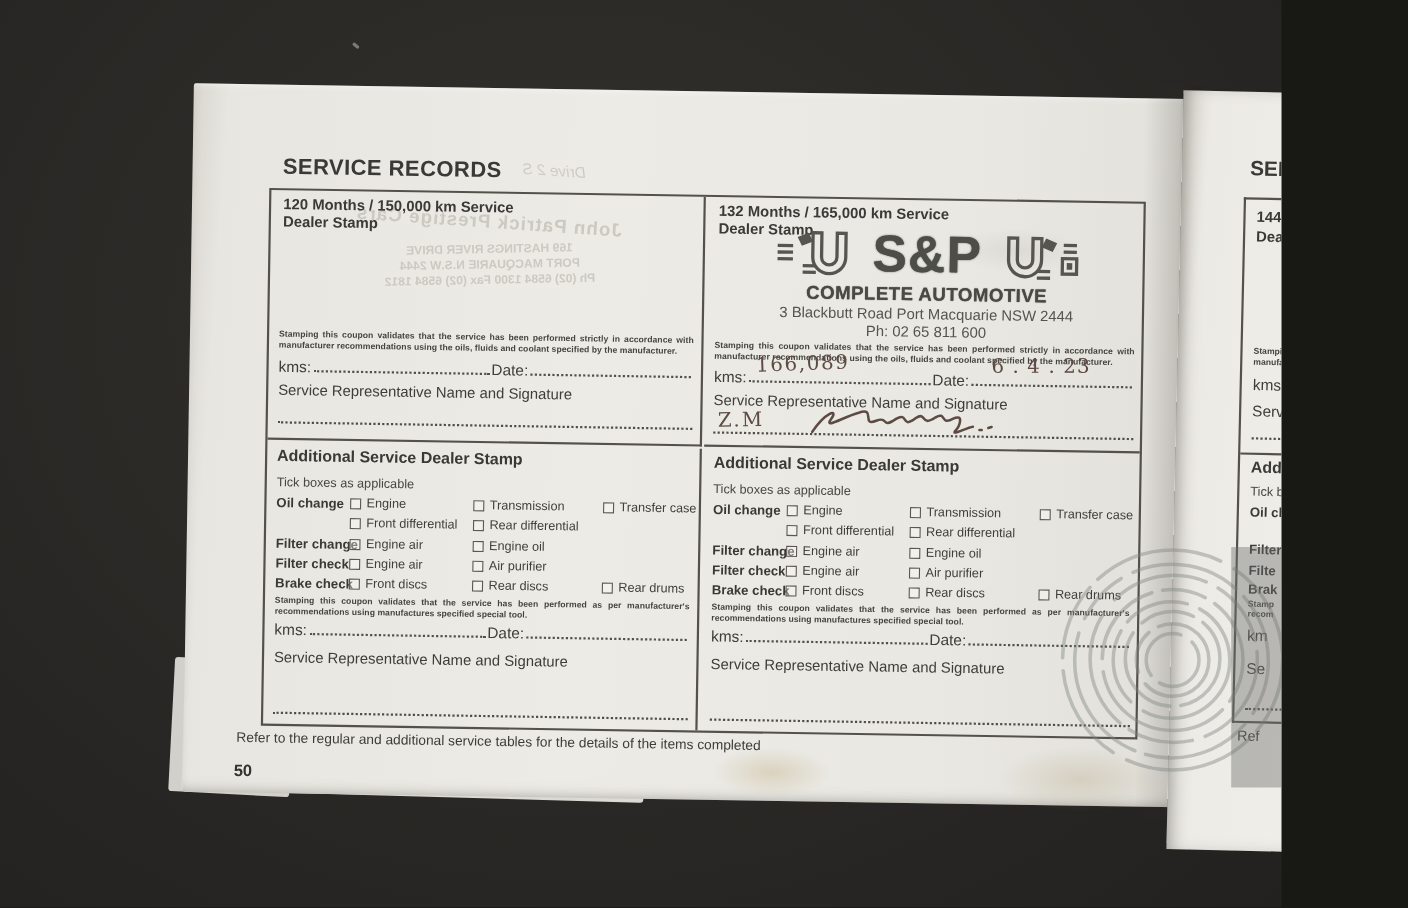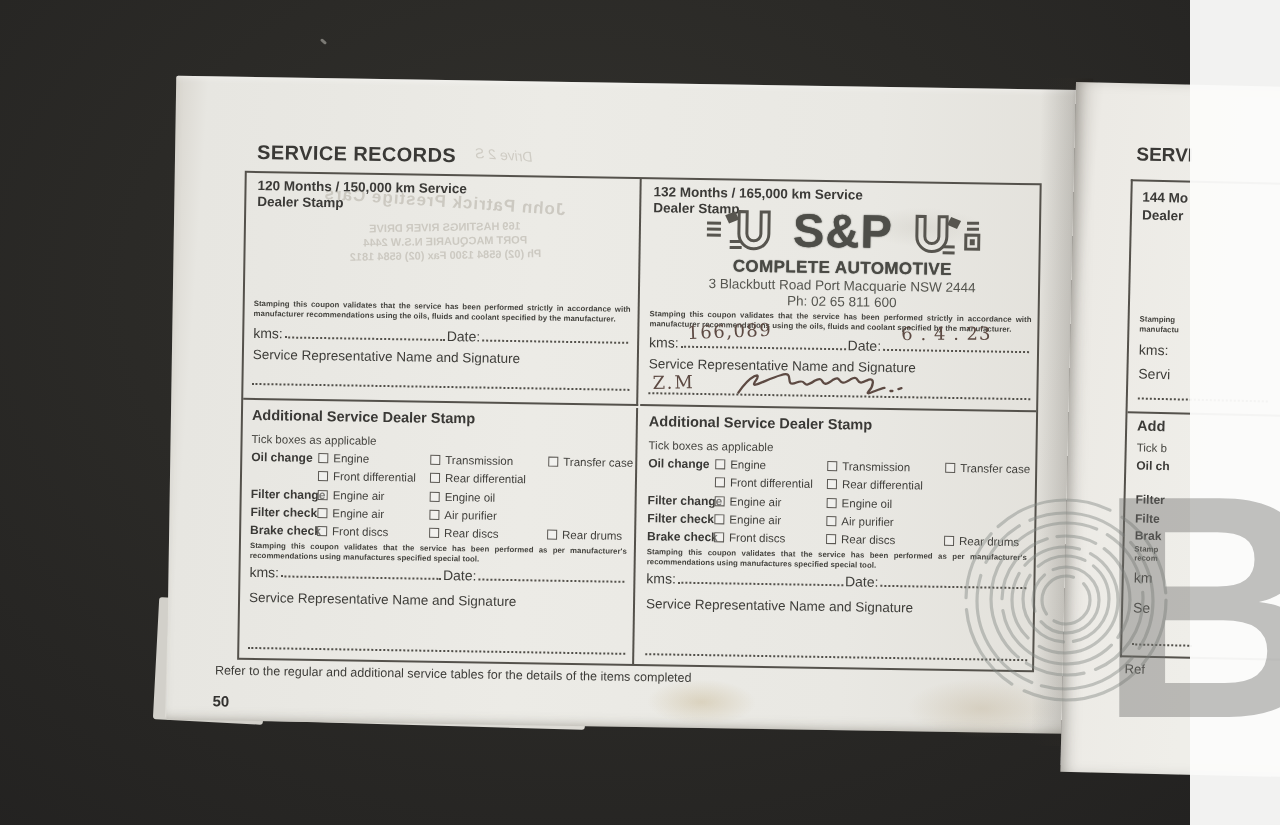--- a/index.html
+++ b/index.html
@@ -1,17 +1,17 @@
 <!DOCTYPE html>
 <html><head>
 <meta charset="utf-8">
 <style>
   html,body{margin:0;padding:0;background:#181815;}
   *{box-sizing:border-box;}
-  .stage{position:relative;width:1280px;height:825px;overflow:hidden;
+  .stage{position:relative;width:1165px;height:825px;overflow:hidden;
          font-family:"Liberation Sans","DejaVu Sans",sans-serif;
          background:radial-gradient(ellipse at 45% 35%, #32312d 0%, #2b2a27 45%, #222120 100%);}
   .speck{position:absolute;left:320px;top:40px;width:7px;height:3px;background:rgba(190,188,180,.55);
          border-radius:2px;transform:rotate(40deg);}
 
   
   .page-under{position:absolute;left:156px;top:600px;width:110px;height:122px;background:#d2d0ca;
               transform:rotate(3deg);border-radius:3px;}
   .page-under2{position:absolute;left:166px;top:640px;width:420px;height:84px;background:#dcdad4;
                transform:rotate(1.6deg);border-radius:3px;}

